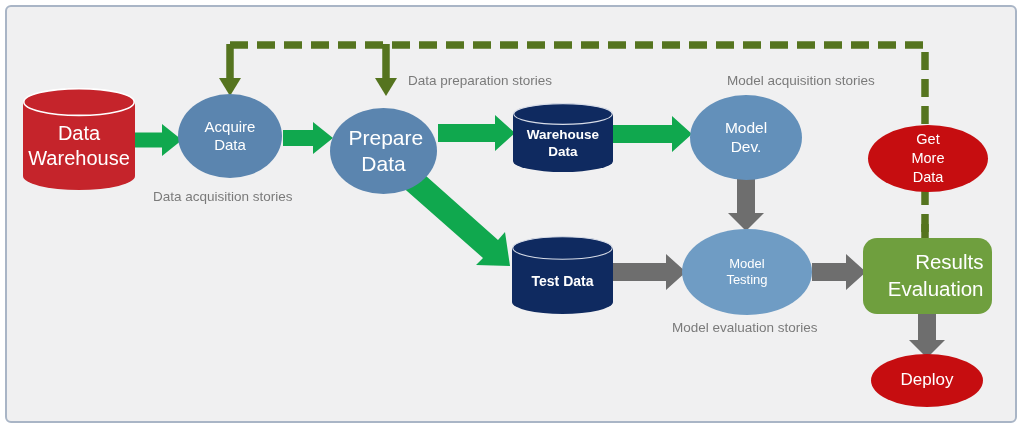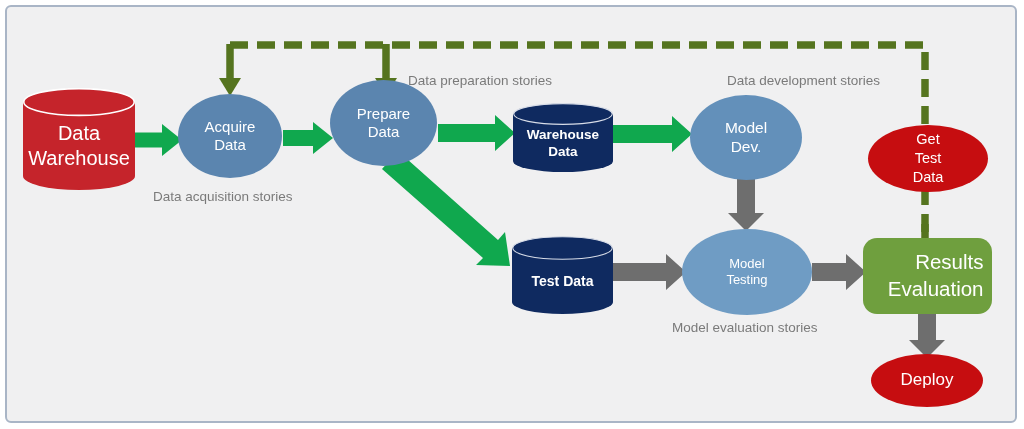--- a/index.html
+++ b/index.html
@@ -56,38 +56,38 @@
       <path d="M0,14 V88 A56,14 0 0 0 112,88 V14 Z" fill="#c5242b"></path>
       <ellipse cx="56" cy="14" rx="55.2" ry="13.4" fill="#c5242b" stroke="#ffffff" stroke-width="1.6"></ellipse>
     </svg>
     <div class="lbl" style="padding-top:14px;font-size:20px;">Data Warehouse</div>
   </div>
 
   <div class="node ellipse blue1" style="left:178px;top:94px;width:104px;height:84px;font-size:15px;">
     <div class="lbl" style="width:68px;">Acquire Data</div>
   </div>
 
-  <div class="node ellipse blue1" style="left:330px;top:80px;width:107px;height:86px;font-size:15px;">
+  <div class="node ellipse blue1" style="left:330px;top:108px;width:107px;height:86px;font-size:21px;">
     <div class="lbl" style="width:70px;">Prepare Data</div>
   </div>
 
   <div class="cylnode" style="left:513px;top:103px;width:100px;height:69px;">
     <svg width="100" height="69" viewBox="0 0 100 69">
       <path d="M0,11 V58 A50,11 0 0 0 100,58 V11 Z" fill="#0f2a60"></path>
       <ellipse cx="50" cy="11" rx="49.3" ry="10.4" fill="#0f2a60" stroke="#d8dde8" stroke-width="1.1"></ellipse>
     </svg>
     <div class="lbl" style="padding-top:12px;font-size:13.5px;font-weight:bold;">Warehouse Data</div>
   </div>
 
   <div class="node ellipse blue2" style="left:690px;top:95px;width:112px;height:85px;font-size:15.5px;">
     <div class="lbl" style="width:62px;">Model Dev.</div>
   </div>
 
   <div class="node ellipse red" style="left:868px;top:125px;width:120px;height:67px;font-size:14.5px;">
-    <div class="lbl" style="width:46px;line-height:1.3;">Get Test Data</div>
+    <div class="lbl" style="width:46px;line-height:1.3;">Get More Data</div>
   </div>
 
   <div class="cylnode" style="left:512px;top:236px;width:101px;height:78px;">
     <svg width="101" height="78" viewBox="0 0 101 78">
       <path d="M0,12 V66 A50.5,12 0 0 0 101,66 V12 Z" fill="#0f2a60"></path>
       <ellipse cx="50.5" cy="12" rx="49.8" ry="11.3" fill="#0f2a60" stroke="#d8dde8" stroke-width="1.1"></ellipse>
     </svg>
     <div class="lbl" style="padding-top:13px;font-size:14px;font-weight:bold;white-space:nowrap;">Test Data</div>
   </div>
 
@@ -98,15 +98,15 @@
   <div class="node greenbox" style="left:863px;top:238px;width:129px;height:76px;font-size:20.5px;text-align:right;">
     <div class="lbl" style="width:112px;line-height:1.3;">Results Evaluation</div>
   </div>
 
   <div class="node ellipse red" style="left:871px;top:354px;width:112px;height:53px;font-size:17px;">
     <div class="lbl">Deploy</div>
   </div>
 
   <div class="annot" style="left:153px;top:189px;">Data acquisition stories</div>
   <div class="annot" style="left:408px;top:73px;">Data preparation stories</div>
-  <div class="annot" style="left:727px;top:73px;">Data development stories</div>
+  <div class="annot" style="left:727px;top:73px;">Model acquisition stories</div>
   <div class="annot" style="left:672px;top:320px;">Model evaluation stories</div>
 </div>
 
 </body></html>

